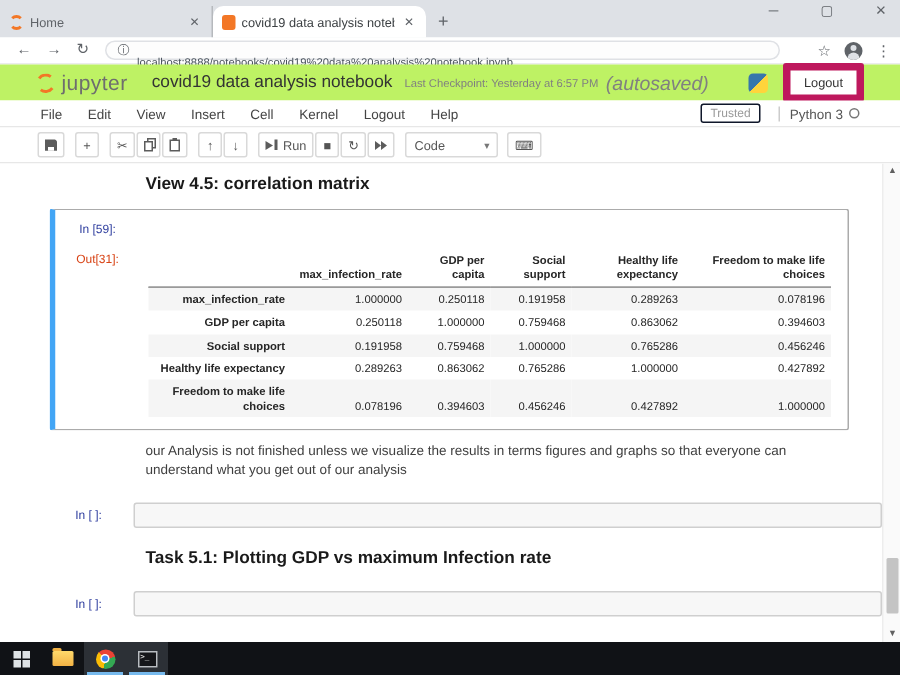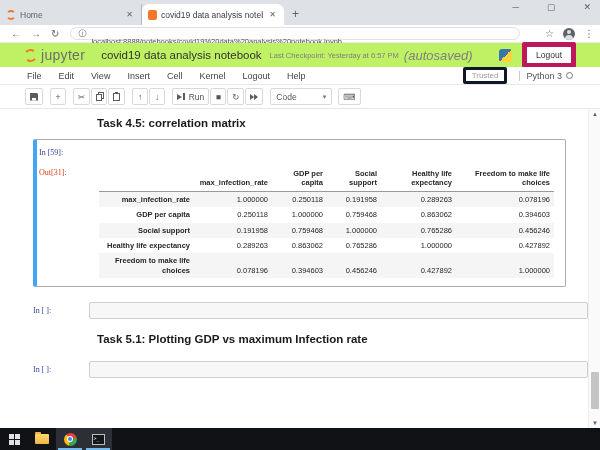--- a/index.html
+++ b/index.html
@@ -40,21 +40,21 @@
   .checkpoint { font-size:7.5px; color:#808080; }
   .autosave { font-size:13px; color:#808080; margin-left:5px;font-style:italic; }
   .hdr-right { margin-left:auto; display:flex; align-items:center; gap:10px; }
   .pylogo { width:13px; height:13px; border-radius:3px; background:linear-gradient(135deg,#3776ab 50%,#ffd43b 50%); }
   .logout { font-size:8.5px; color:#333; border:5px solid #be185d; border-radius:2px; padding:3px 9px; background:#fff; }
 
   
   .menubar { position:absolute; top:67px; left:0; width:600px; height:18px; background:#fff; border-bottom:1px solid #e7e7e7; display:flex; align-items:center; padding:0 27px 0 27px; }
   .menu-item { font-size:9px; color:#444; margin-right:17px; }
   .menu-right { margin-left:auto; display:flex; align-items:center; }
-  .trusted { font-size:8px; color:#999; border:3px solid #0f172a; border-radius:2px; padding:1px 6px; margin-right:12px; }
+  .trusted { font-size:8px; color:#999; border:1px solid #0f172a; border-radius:2px; padding:1px 6px; margin-right:12px; }
   .kernel-ind { font-size:9px; color:#555; border-left:1px solid #ccc; padding-left:6px; display:flex; align-items:center; gap:4px; }
   .kernel-dot { width:7px; height:7px; border:1px solid #777; border-radius:50%; display:inline-block; }
 
   
   .toolbar { position:absolute; top:85px; left:0; width:600px; height:24px; background:#fff; border-bottom:1px solid #e7e7e7; display:flex; align-items:center; padding:0 25px; }
   .tbtn { display:inline-flex; align-items:center; justify-content:center; height:17px; min-width:16px; padding:0 4px; background:#fff; border:1px solid #d9d9d9; border-radius:2px; color:#555; font-size:8.5px; margin-right:1px; }
   .tgap { width:6px; }
   .i-save { width:8px; height:8px; background:#5c5c5c; clip-path:polygon(0 0,80% 0,100% 20%,100% 100%,0 100%); position:relative; }
   .i-save::after { content:""; position:absolute; left:2px; bottom:0; width:4px; height:3px; background:#fff; }
   .i-copy { width:6px; height:7px; border:1px solid #5c5c5c; background:#fff; box-shadow:2px -2px 0 -1px #fff, 2px -2px 0 0 #5c5c5c; margin:2px 0 0 -1px; }
@@ -72,21 +72,21 @@
   .nb { padding:0 0 0 33px; width:588px; }
   h3.task { font-size:11.5px; color:#1a1a1a; font-weight:bold; }
   .md1 { margin:8px 0 10px 64px; }
   .md2 { margin:16px 0 0 64px; }
   .md3 { margin:14px 0 16px 64px; }
   .md-p { margin:7px 0 0 64px; font-size:9px; color:#3f3f3f; line-height:1.45; width:468px; }
 
   .cell { display:block; }
   .cell.selected { border:1px solid #ababab; border-left:4px solid #42A5F5; border-radius:2px; width:533px; padding:4px 5px 8px 2px; }
   .row { display:flex; align-items:flex-start; }
-  .prompt { width:56px; flex:none; text-align:left; font-family:Liberation Serif, serif; font-size:8px; padding:4px 4px 0 0; white-space:nowrap; }
+  .prompt { width:56px; flex:none; text-align:center; font-family:Liberation Sans, sans-serif; font-size:8px; padding:4px 4px 0 0; white-space:nowrap; }
   .prompt.in { color:#303F9F; }
   .prompt.out { color:#D84315; }
   .codebox { flex:1; border:1px solid #cfcfcf; background:#f7f7f7; border-radius:2px; min-height:17px; padding:3px 5px; font-family:"DejaVu Sans Mono", monospace; font-size:8.5px; color:#111; }
   .outrow { margin-top:7px; }
   .outarea { flex:1; padding-top:2px; }
 
   table.df { border-collapse:collapse; table-layout:fixed; width:455px; margin-left:4px; font-size:7.5px; color:#262626; }
   table.df th, table.df td { text-align:right; vertical-align:bottom; padding:3px 4px; line-height:1.25; }
   table.df thead th { font-weight:bold; border-bottom:1px solid #9a9a9a; }
   table.df tbody th { font-weight:bold; }
@@ -218,21 +218,21 @@
     <span>Code</span>
     <span class="dd">▾</span>
   </span>
   <span class="tgap"></span>
   <span class="tbtn">⌨</span>
 </div>
 
 <div class="content">
   <div class="nb">
     <div class="md1">
-        <h3 class="task">Task 4.5: correlation matrix</h3>
+        <h3 class="task">View 4.5: correlation matrix</h3>
       </div>
 
     <div class="cell selected">
       <div class="row">
         <span class="prompt in">In [59]:</span>
       </div>
       <div class="row outrow">
         <span class="prompt out">Out[31]:</span>
         <div class="outarea">
           <table class="df">
@@ -294,20 +294,21 @@
                 <td>0.456246</td>
                 <td>0.427892</td>
                 <td>1.000000</td>
               </tr>
             </tbody>
           </table>
         </div>
       </div>
     </div>
 
+    <p class="md-p">our Analysis is not finished unless we visualize the results in terms figures and graphs so that everyone can understand what you get out of our analysis</p>
 
     <div class="row ecell ecell1">
       <span class="prompt in">In [ ]:</span>
       <div class="codebox"></div>
     </div>
 
     <div class="md3">
         <h3 class="task">Task 5.1: Plotting GDP vs maximum Infection rate</h3>
       </div>
 

